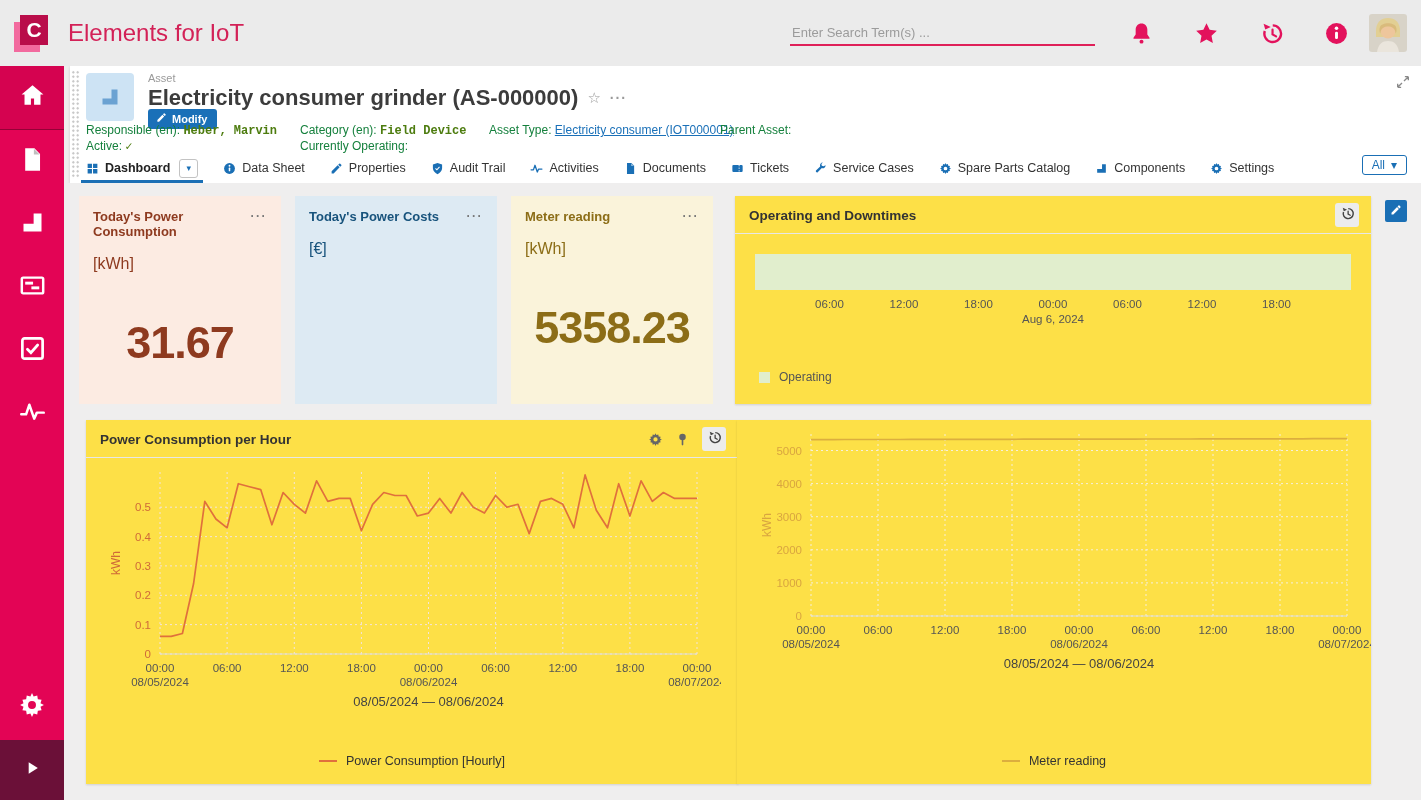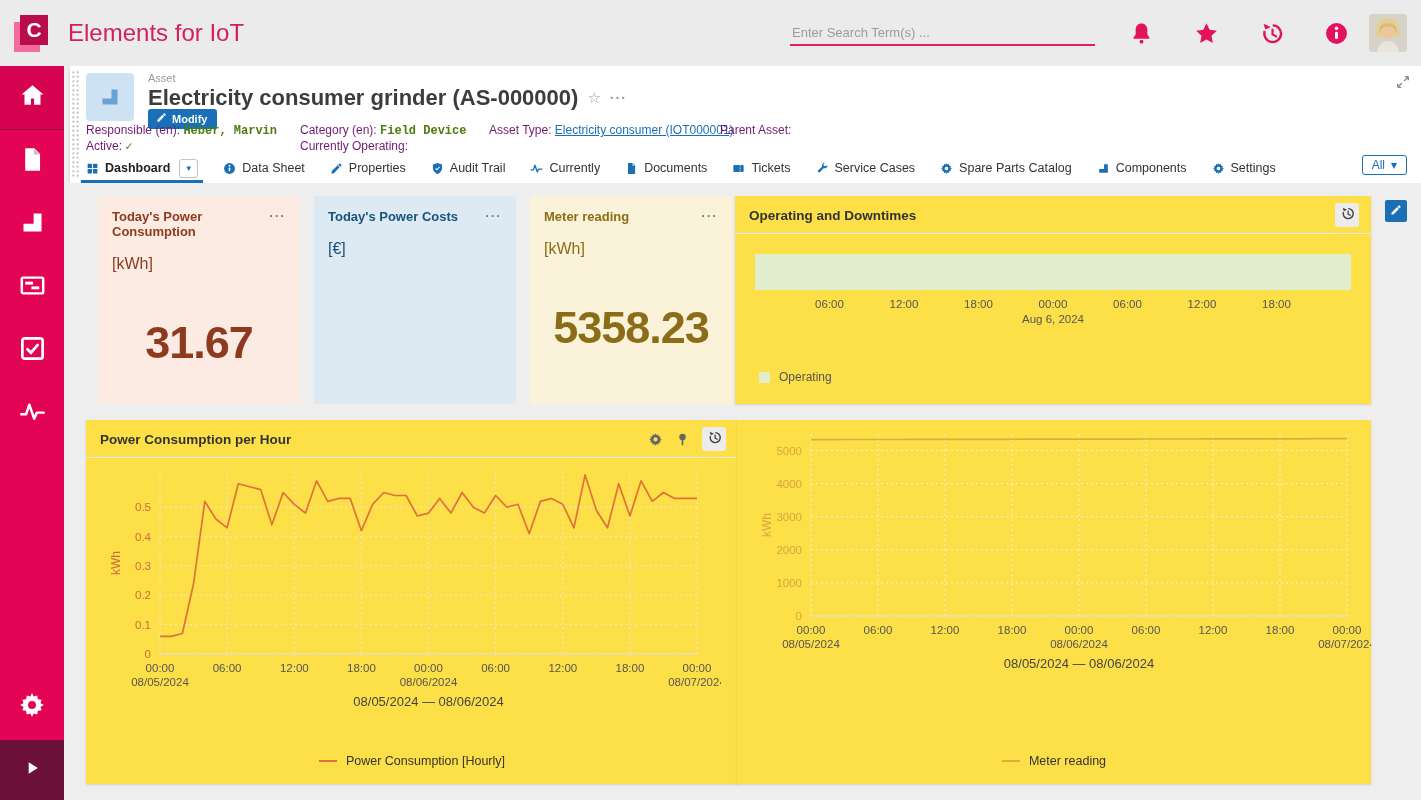--- a/index.html
+++ b/index.html
@@ -39,36 +39,36 @@
   .asset-kind{position:absolute;left:78px;top:6px;font-size:11px;color:#9a9a9a;}
   .asset-title-row{position:absolute;left:78px;top:19px;display:flex;align-items:center;gap:9px;}
   .asset-title{font-size:22px;font-weight:700;color:#3c3c3c;}
   .title-star{color:#9a9a9a;font-size:15px;cursor:pointer;}
   .title-more{color:#9a9a9a;font-size:14px;letter-spacing:1px;cursor:pointer;font-weight:700;}
   .modify-btn{position:absolute;left:78px;top:43px;background:#1a70b8;color:#fff;font-size:11px;font-weight:700;padding:3px 10px 4px 8px;border-radius:3px;display:flex;gap:5px;align-items:center;border:none;cursor:pointer;font-family:inherit;}
   .modify-btn svg{width:11px;height:11px;}
   .expand-corner{position:absolute;right:10px;top:8px;width:16px;height:16px;color:#8a8a8a;cursor:pointer;}
   .meta-col{position:absolute;top:57px;font-size:12px;line-height:15px;}
   .meta-row{white-space:nowrap;}
-  .meta-label{color:#701a75;}
+  .meta-label{color:#15803d;}
   .meta-value{color:#4d7c0f;font-weight:700;font-family:Liberation Mono, monospace;}
   .meta-link{color:#1a70b8;text-decoration:underline;font-weight:400;cursor:pointer;}
 
   .tabs{position:absolute;left:16px;right:64px;top:87px;height:30px;display:flex;gap:25px;align-items:stretch;}
   .tab{display:flex;gap:6px;align-items:center;font-size:12.5px;color:#333;position:relative;cursor:pointer;white-space:nowrap;}
   .tab .ticon{color:#1a6fb5;width:13px;height:13px;display:inline-flex;}
   .tab .ticon svg{width:13px;height:13px;}
   .tab.active .tlabel{font-weight:700;color:#222;}
   .tab.active::after{content:"";position:absolute;left:-5px;right:-5px;bottom:0;height:3px;background:#1a6fb5;}
   .caret-btn{width:17px;height:17px;border:1px solid #c3c3c3;border-radius:3px;color:#1a6fb5;font-size:9px;display:flex;align-items:center;justify-content:center;background:#fff;margin-left:3px;cursor:pointer;}
   .all-btn{position:absolute;right:14px;top:89px;border:1px solid #1a6fb5;color:#1a6fb5;font-size:12px;padding:2px 9px;border-radius:3px;background:#fff;cursor:pointer;font-family:inherit;display:flex;gap:6px;align-items:center;}
 
   
   .dash{position:absolute;left:0;right:0;top:117px;bottom:0;background:#efeeee;}
-  .kpi-row{position:absolute;left:34px;top:13px;display:flex;gap:14px;}
+  .kpi-row{position:absolute;left:15px;top:13px;display:flex;gap:14px;}
   .kpi{width:202px;height:208px;box-sizing:border-box;padding:13px 14px;}
   .kpi .t{font-size:13px;font-weight:700;display:flex;justify-content:space-between;align-items:flex-start;}
   .kpi .menu{color:#777;letter-spacing:1.5px;cursor:pointer;font-weight:700;font-size:12px;}
   .kpi .u{font-size:16px;margin-top:16px;}
   .kpi .v{font-size:45px;font-weight:700;text-align:center;margin-top:44px;letter-spacing:-1px;}
 
   .panel{background:#fde047;box-shadow:0 1px 2px rgba(0,0,0,.13);position:absolute;box-sizing:border-box;}
   .panel-head{display:flex;justify-content:space-between;align-items:center;padding:7px 12px 6px 14px;border-bottom:1px solid #e7e7e7;}
   .panel-title{font-size:13.5px;font-weight:700;color:#333;}
   .head-tools{display:flex;align-items:center;gap:12px;}
@@ -267,21 +267,21 @@
               </svg>
             </span>
             <span class="tlabel">Audit Trail</span>
           </div>
           <div class="tab">
             <span class="ticon">
               <svg viewBox="0 0 24 24" width="13" height="13">
                 <path d="M2 14.5h4.3L9.2 6l4.3 12.4 2.4-5.4H22" fill="none" stroke="currentColor" stroke-width="2.4" stroke-linejoin="round" stroke-linecap="round"></path>
               </svg>
             </span>
-            <span class="tlabel">Currently</span>
+            <span class="tlabel">Activities</span>
           </div>
           <div class="tab">
             <span class="ticon">
               <svg viewBox="0 0 24 24" width="13" height="13">
                 <path d="M5.5 2h8.2l5 5v15H5.5z" fill="currentColor"></path>
                 <path d="M13.2 2.5 18.3 7.6h-5.1z" fill="rgba(255,255,255,.5)"></path>
               </svg>
             </span>
             <span class="tlabel">Documents</span>
           </div>

